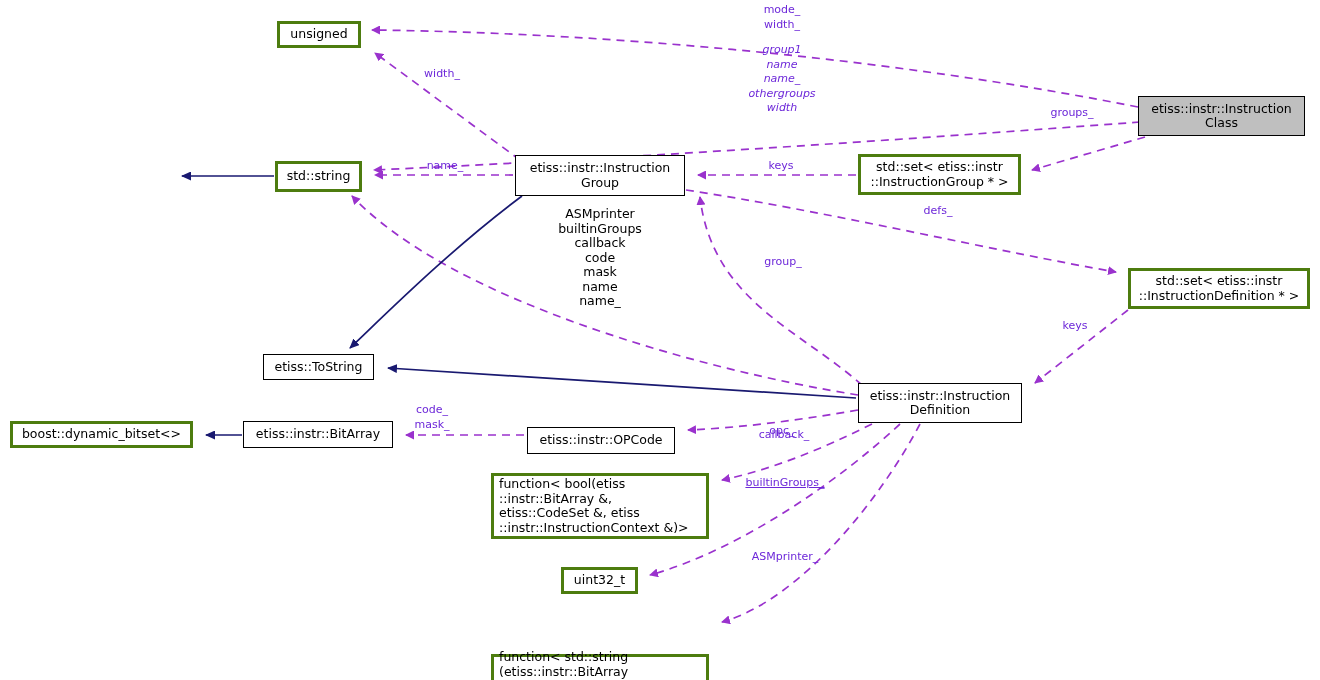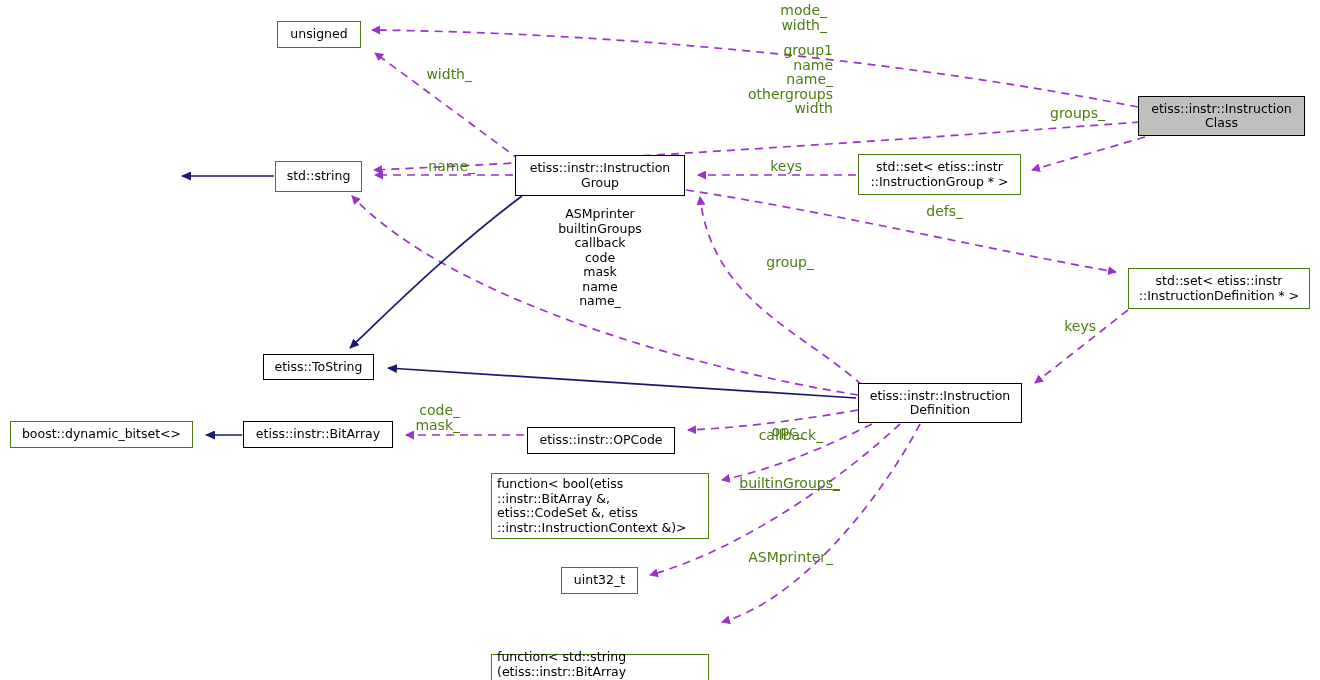--- a/index.html
+++ b/index.html
@@ -30,40 +30,40 @@
     justify-content: center;
     text-align: center;
     font-size: 12.5px;
     line-height: 14.5px;
     color: #000000;
     background: #ffffff;
     z-index: 5;
     white-space: pre-line;
   }
   .node.thin {
-    border: 1px solid #4d7c0f;
+    border: 3px solid #4d7c0f;
   }
   .node.bold {
     border: 1.6px solid #000000;
   }
   .node.highlight {
     border: 1.6px solid #000000;
     background: #bfbfbf;
   }
   .node.leftalign {
     justify-content: flex-start;
     text-align: left;
     padding-left: 5px;
   }
   .edge-label {
     position: absolute;
-    font-size: 14px;
+    font-size: 11px;
     line-height: 14.5px;
-    color: #4d7c0f;
-    text-align: right;
+    color: #6d28d9;
+    text-align: center;
     white-space: pre-line;
     z-index: 6;
   }
   .attr-list {
     position: absolute;
     font-size: 12.5px;
     line-height: 14.5px;
     text-align: center;
     color: #000000;
     white-space: pre-line;
@@ -175,21 +175,21 @@
 code
 mask
 name
 name_</div>
 
   <div class="edge-label" style="left:737px; top:3px; width:90px;">mode_
 width_</div>
 
   <div class="edge-label" style="left:412px; top:67px; width:60px;">width_</div>
 
-  <div class="edge-label" style="left:731px; top:43px; width:102px;">group1
+  <div class="edge-label" style="left:731px; top:43px; width:102px;font-style:italic;">group1
 name
 name_
 othergroups
 width</div>
 
   <div class="edge-label" style="left:1039px; top:106px; width:66px;">groups_</div>
 
   <div class="edge-label" style="left:415px; top:159px; width:60px;">name_</div>
 
   <div class="edge-label" style="left:760px; top:159px; width:42px;">keys</div>

